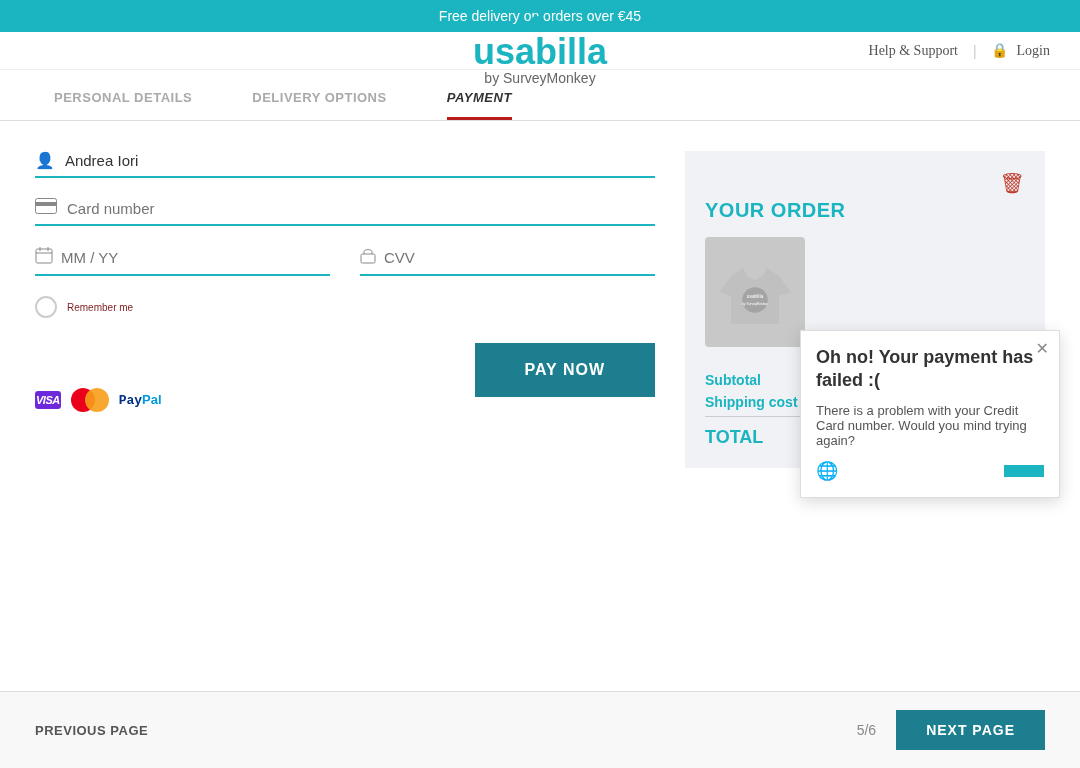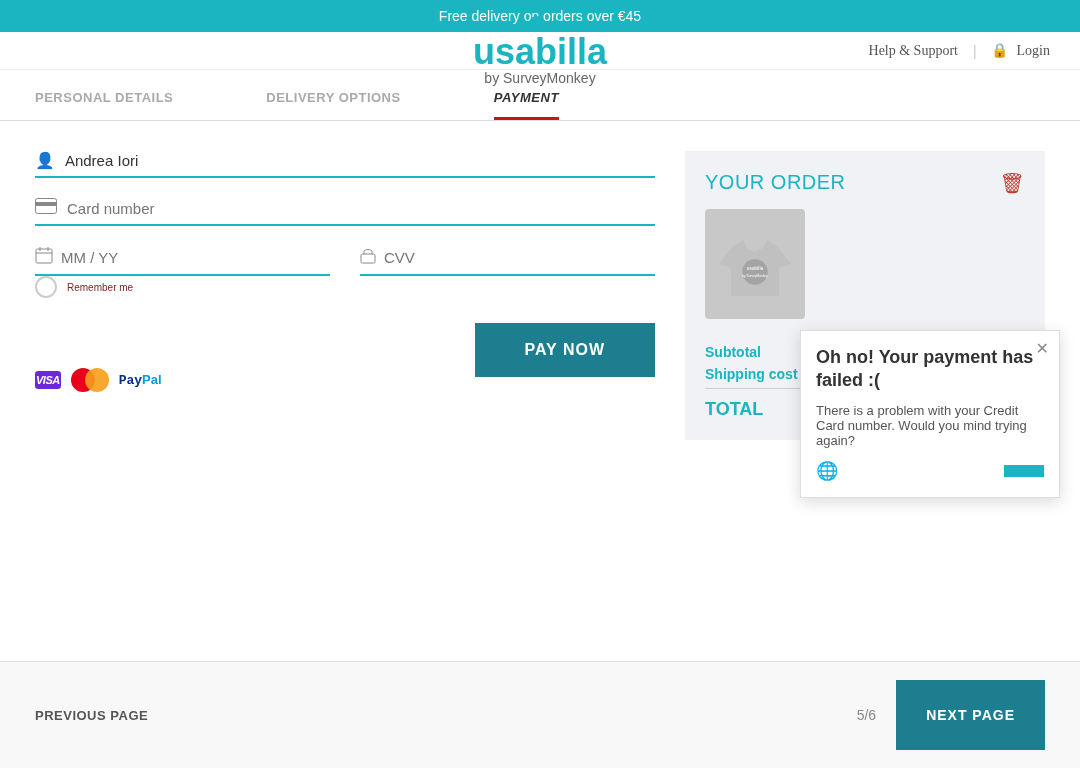--- a/index.html
+++ b/index.html
@@ -51,22 +51,22 @@
       font-size: 14px;
       color: #555;
     }
     .header-divider { color: #ccc; }
     .header-link { color: #555; cursor: pointer; text-decoration: none; font-family: Liberation Serif, serif; }
     .login-icon { margin-right: 4px; }
 
     
     #steps-nav {
       display: flex;
-      gap: 93px;
-      padding: 20px 35px 0;
+      gap: 60px;
+      padding: 20px 54px 0;
       border-bottom: 1px solid #ddd;
       margin-bottom: 30px;
     }
     .step {
       font-size: 13px;
       font-weight: 600;
       color: #aaa;
       padding-bottom: 12px;
       cursor: pointer;
       letter-spacing: 0.5px;
@@ -105,20 +105,21 @@
       font-size: 15px;
       color: #333;
       width: 100%;
       background: transparent;
     }
     .input-icon { color: #888; font-size: 16px; }
 
     .input-row {
       display: flex;
       gap: 30px;
+      margin-bottom: 20px;
     }
     .input-half {
       flex: 1;
       display: flex;
       align-items: center;
       border-bottom: 2px solid #1ab5c0;
       padding-bottom: 6px;
       gap: 8px;
     }
     .input-half input {
@@ -207,23 +208,24 @@
     
     #order-section {
       width: 360px;
       background: #f0f2f5;
       padding: 20px;
       position: relative;
     }
     #order-section h2 {
       color: #1ab5c0;
       font-size: 20px;
-      font-weight: 400;
+      font-weight: 700;
       margin-bottom: 15px;
       letter-spacing: 0.5px;
+      margin-top: 28px;
     }
     .trash-icon {
       position: absolute;
       top: 20px;
       right: 20px;
       color: #c0392b;
       cursor: pointer;
       font-size: 20px;
     }
     .order-item {
@@ -332,21 +334,21 @@
       text-transform: uppercase;
       cursor: pointer;
       letter-spacing: 0.5px;
     }
     .footer-right { display: flex; align-items: center; gap: 20px; }
     .page-indicator { font-size: 14px; color: #888; }
     .next-btn {
       background: #1c7e8e;
       color: #fff;
       border: none;
-      padding: 27px 30px;
+      padding: 12px 30px;
       font-size: 14px;
       font-weight: bold;
       letter-spacing: 1px;
       cursor: pointer;
       text-transform: uppercase;
     }
 
     
     .tshirt-svg { width: 80px; height: 80px; }
 

